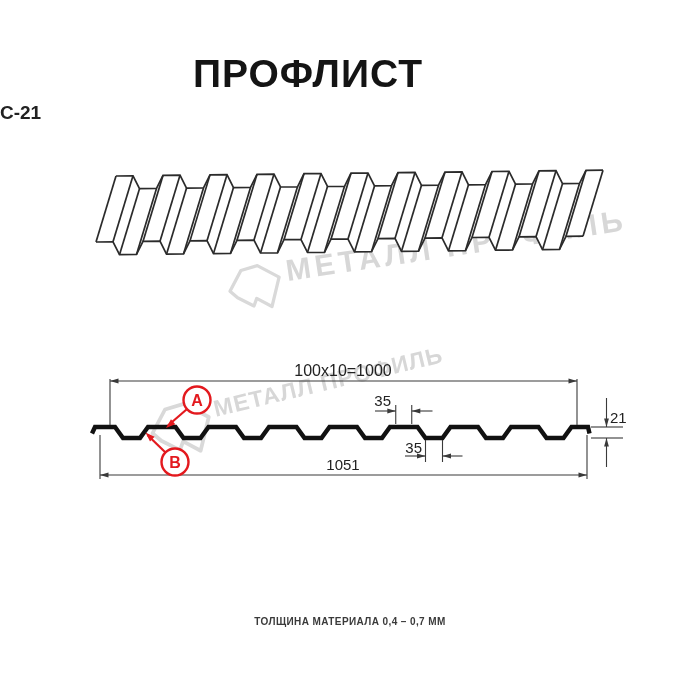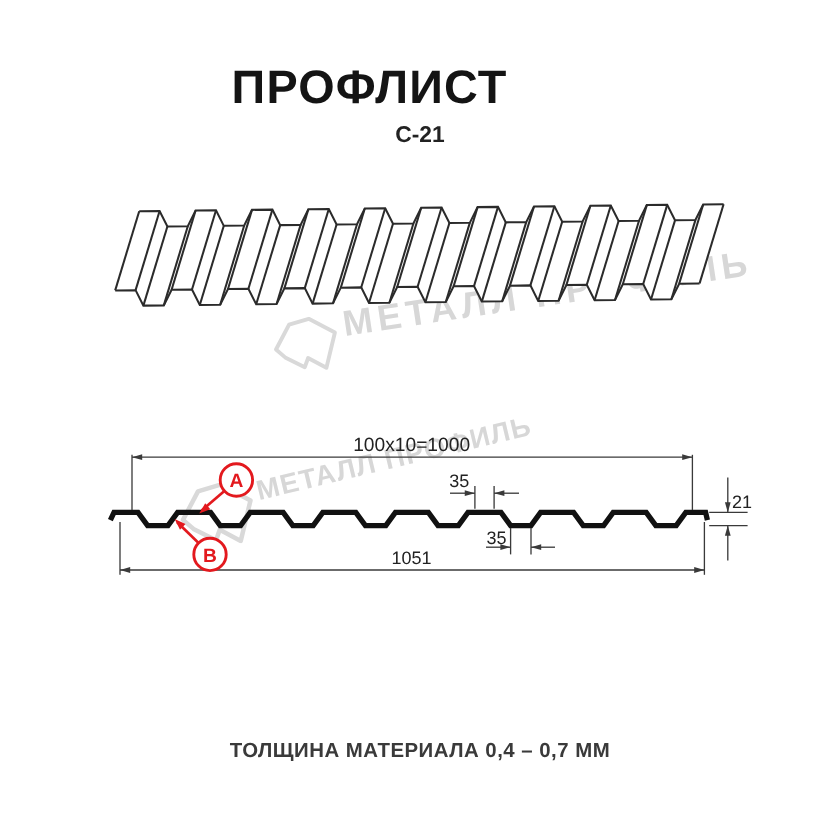--- a/index.html
+++ b/index.html
@@ -1,23 +1,23 @@
 <!DOCTYPE html>
 <html><head>
 <meta charset="utf-8">
 <style>
   html,body{margin:0;padding:0}
   body{width:700px;height:700px;position:relative;background:#ffffff;overflow:hidden;
        font-family:"Liberation Sans", sans-serif;}
   .abs{position:absolute}
   .title{top:52px;left:0;width:616px;text-align:center;font-size:39px;font-weight:bold;
          letter-spacing:1px;color:#141414;z-index:5}
-  .subtitle{top:102px;left:0;width:700px;text-align:center;font-size:19px;font-weight:bold;
+  .subtitle{top:102px;left:0;width:700px;font-size:19px;font-weight:bold;
             color:#222;z-index:5}
-  .footer-note{top:616px;left:0;width:700px;text-align:center;font-size:17px;font-weight:bold;
+  .footer-note{top:616px;left:0;width:700px;text-align:center;font-size:10px;font-weight:bold;
                color:#3a3a3a;letter-spacing:.4px;z-index:5}
   .wm{z-index:1;color:#d7d7d7;font-weight:bold;white-space:nowrap}
   .wm-text1{left:286px;top:254px;font-size:30px;letter-spacing:4px;line-height:34px;
             transform:rotate(-8.5deg);transform-origin:left center}
   .wm-text2{left:214px;top:396px;font-size:23px;letter-spacing:1px;line-height:26px;
             transform:rotate(-13.5deg);transform-origin:left center}
   .wm-logo{stroke:#d9d9d9;stroke-width:6;fill:none;stroke-linejoin:round}
   #iso{left:80px;top:158px;z-index:2}
   #xsec{left:70px;top:345px;z-index:3}
   .dim{font-size:15px;fill:#222;font-family:"Liberation Sans",sans-serif}

